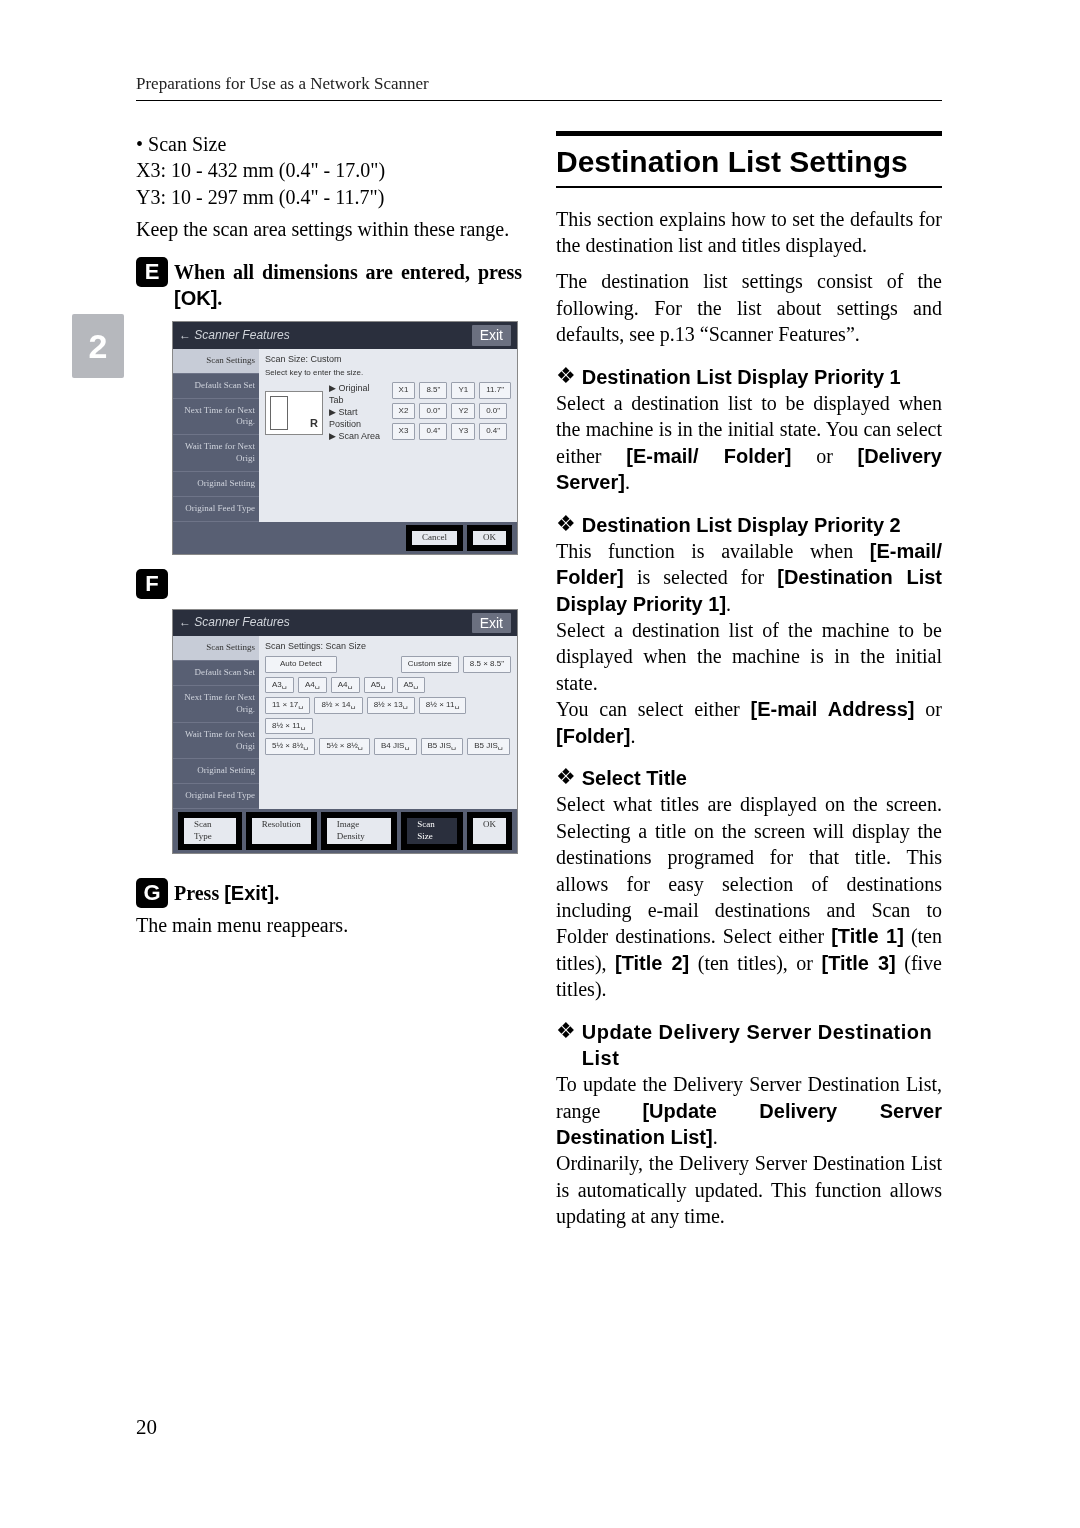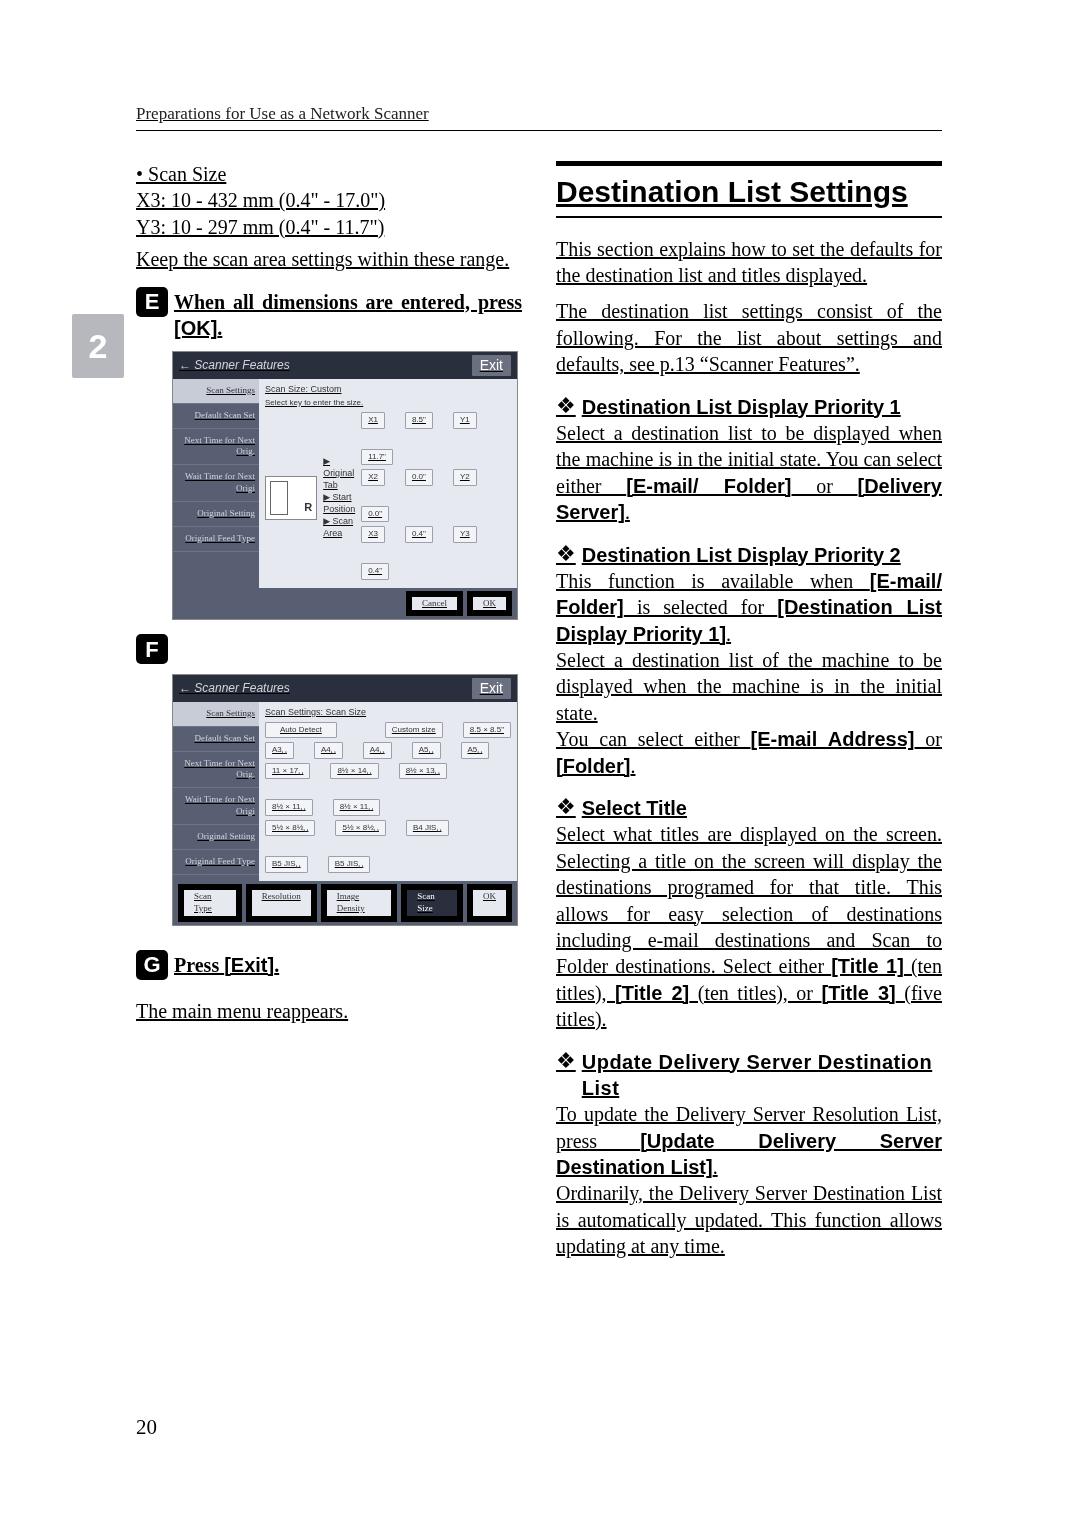--- a/index.html
+++ b/index.html
@@ -6,22 +6,21 @@
   body {
     margin: 0;
     width: 1080px;
     height: 1528px;
     font-family: Georgia, "Times New Roman", serif;
     color: #000;
     background: #fff;
     position: relative;
   }
   .page {
-    padding: 104px 138px 0 136px;
-    text-decoration: underline;
+    padding: 74px 138px 0 136px;
   }
   .running-head {
     font-size: 17px;
     color: #222;
     margin-bottom: 6px;
   }
   .head-rule {
     border: 0;
     border-top: 1px solid #000;
     margin: 0 0 30px 0;
@@ -116,21 +115,21 @@
   }
   .shot .shot-side .tab.sel { background: #c7ccd7; color: #333; }
   .shot .shot-main {
     flex: 1;
     background: #e6e9ef;
     padding: 5px 6px 4px 6px;
     font-family: Arial, sans-serif;
     font-size: 9px;
     color: #333;
   }
-  .shot .btnrow { display: flex; gap: 20px; margin-bottom: 4px; flex-wrap: wrap; }
+  .shot .btnrow { display: flex; gap: 4px; margin-bottom: 4px; flex-wrap: wrap; }
   .shot .minibtn {
     background: #f2f4f8;
     border: 1px solid #9aa0ad;
     border-radius: 1px;
     padding: 2px 6px;
     font-size: 8px;
     color: #333;
   }
   .shot .shot-footer {
     background: #585f73;
@@ -338,21 +337,21 @@
           <span class="fbtn">OK</span>
         </div>
       </div>
 
       <div class="step" style="margin-top:24px">
         <div class="stepnum">G</div>
         <div class="steptext">
           <span>Press </span><span class="ui-label">[Exit]</span><span>.</span>
         </div>
       </div>
-      <p class="stepblock" style="margin-top:18px">The main menu reappears.</p>
+      <p class="stepblock" style="margin-top:4px">The main menu reappears.</p>
     </div>
 
     <div class="col">
       <div class="h1">Destination List Settings</div>
       <p class="just">This section explains how to set the defaults for the destination list and titles displayed.</p>
       <p class="just" style="margin-top:10px">The destination list settings consist of the following. For the list about settings and defaults, see p.13 “Scanner Features”.</p>
 
       <div class="diamond">
         <span class="sym">❖</span>
         <span class="dtitle">Destination List Display Priority 1</span>
@@ -379,20 +378,20 @@
       </div>
       <p class="dbody just">
         <span>Select what titles are displayed on the screen. Selecting a title on the screen will display the destinations programed for that title. This allows for easy selection of destinations including e-mail destinations and Scan to Folder destinations. Select either </span><span class="ui-label">[Title 1]</span><span> (ten titles), </span><span class="ui-label">[Title 2]</span><span> (ten titles), or </span><span class="ui-label">[Title 3]</span><span> (five titles).</span>
       </p>
 
       <div class="diamond">
         <span class="sym">❖</span>
         <span class="dtitle" style="letter-spacing:0.5px">Update Delivery Server Destination List</span>
       </div>
       <p class="dbody just">
-        <span>To update the Delivery Server Resolution List, press </span><span class="ui-label">[Update Delivery Server Destination List]</span><span>.</span>
+        <span>To update the Delivery Server Destination List, range </span><span class="ui-label">[Update Delivery Server Destination List]</span><span>.</span>
       </p>
       <p class="dbody just">Ordinarily, the Delivery Server Destination List is automatically updated. This function allows updating at any time.</p>
     </div>
   </div>
 </div>
 
 <div class="page-num">20</div>
 
 </body></html>

